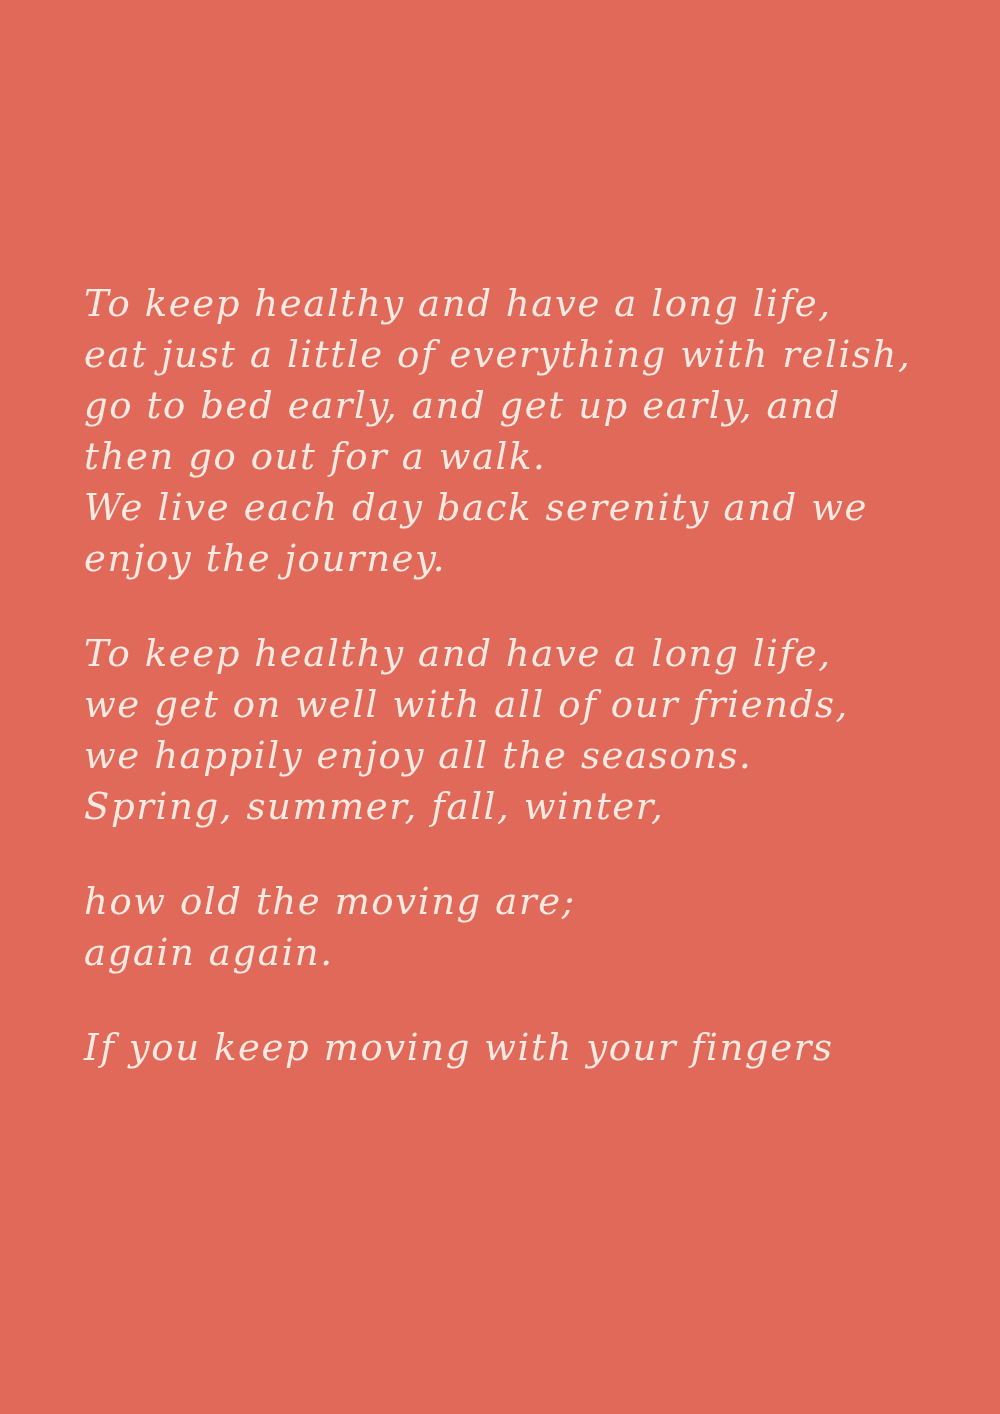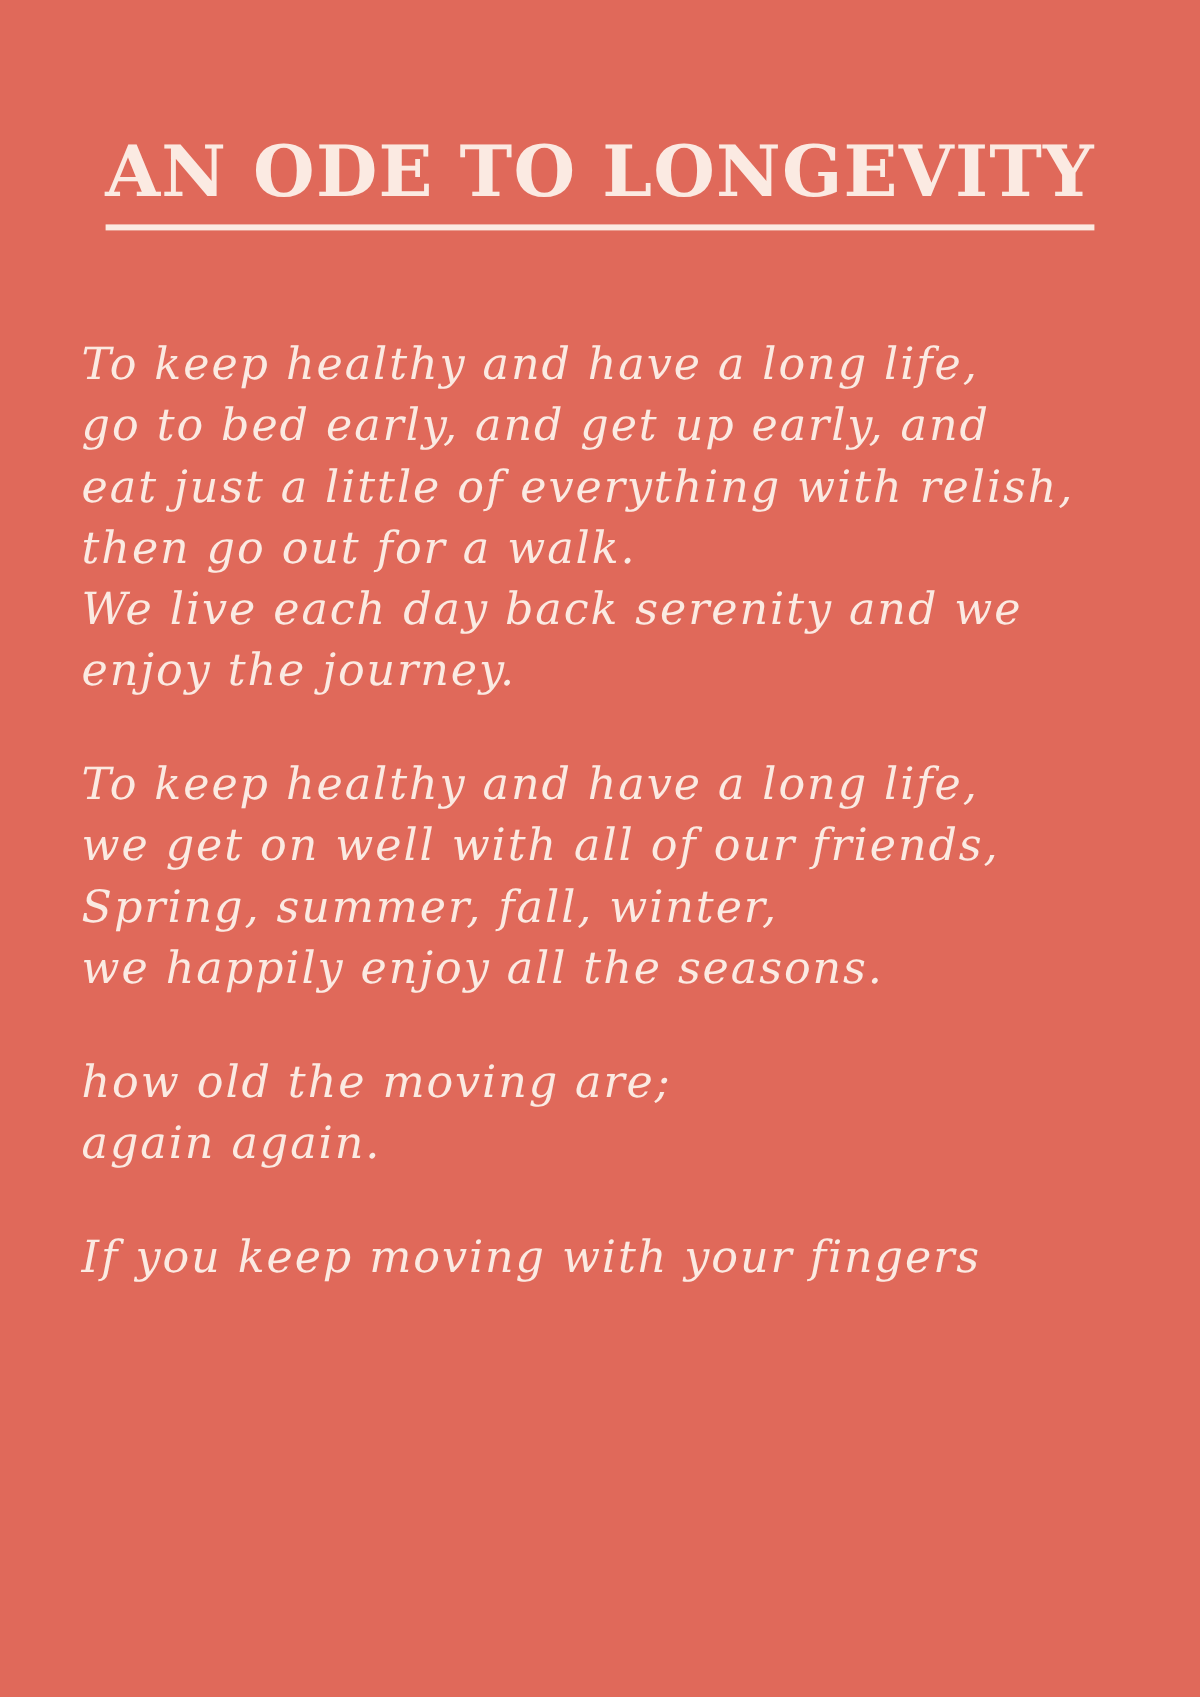--- a/index.html
+++ b/index.html
@@ -43,55 +43,52 @@
     left: 68px;
     width: 880px;
     color: #FBEAE2;
     font-family: "DejaVu Serif", serif;
     font-style: italic;
     font-size: 37px;
     line-height: 51px;
     letter-spacing: 1.6px;
   }
   .stanza {
-    margin: 0 0 44px 0;
+    margin: 0 0 44px 16px;
   }
   .stanza:last-child {
     margin-bottom: 0;
   }
   .line {
     display: block;
     white-space: nowrap;
   }
 </style>
 </head>
 <body>
 
 <div class="poster">
 
-  <div class="title">
-    <span class="title-inner">AN ODE TO LONGEVITY</span>
-  </div>
 
   <div class="poem">
 
     <p class="stanza">
       <span class="line">To keep healthy and have a long life,</span>
+      <span class="line">eat just a little of everything with relish,</span>
       <span class="line">go to bed early, and get up early, and</span>
-      <span class="line">eat just a little of everything with relish,</span>
       <span class="line">then go out for a walk.</span>
       <span class="line">We live each day back serenity and we</span>
       <span class="line">enjoy the journey.</span>
     </p>
 
     <p class="stanza">
       <span class="line">To keep healthy and have a long life,</span>
       <span class="line">we get on well with all of our friends,</span>
+      <span class="line">we happily enjoy all the seasons.</span>
       <span class="line">Spring, summer, fall, winter,</span>
-      <span class="line">we happily enjoy all the seasons.</span>
     </p>
 
     <p class="stanza">
       <span class="line">how old the moving are;</span>
       <span class="line">again again.</span>
     </p>
 
     <p class="stanza">
       <span class="line">If you keep moving with your fingers</span>
     </p>

